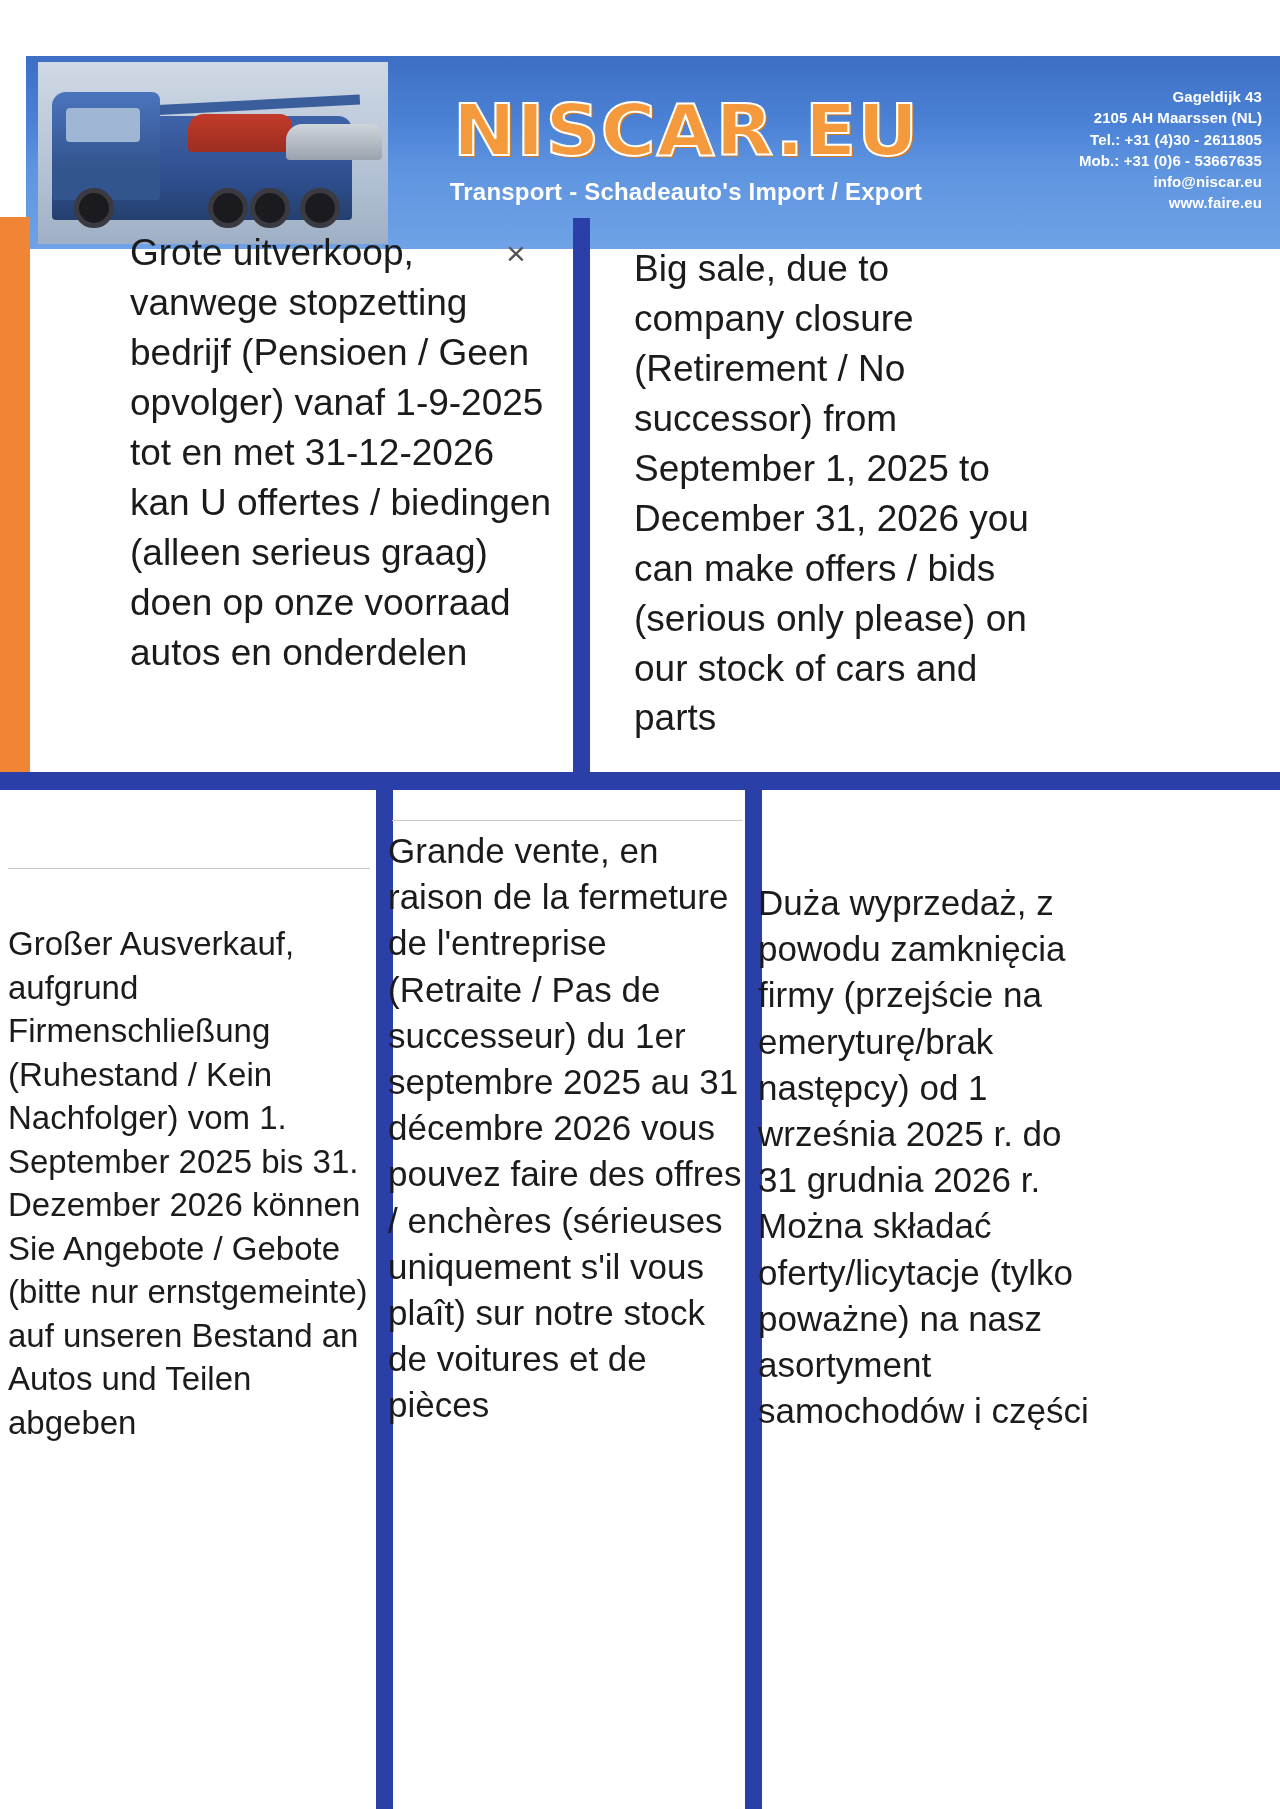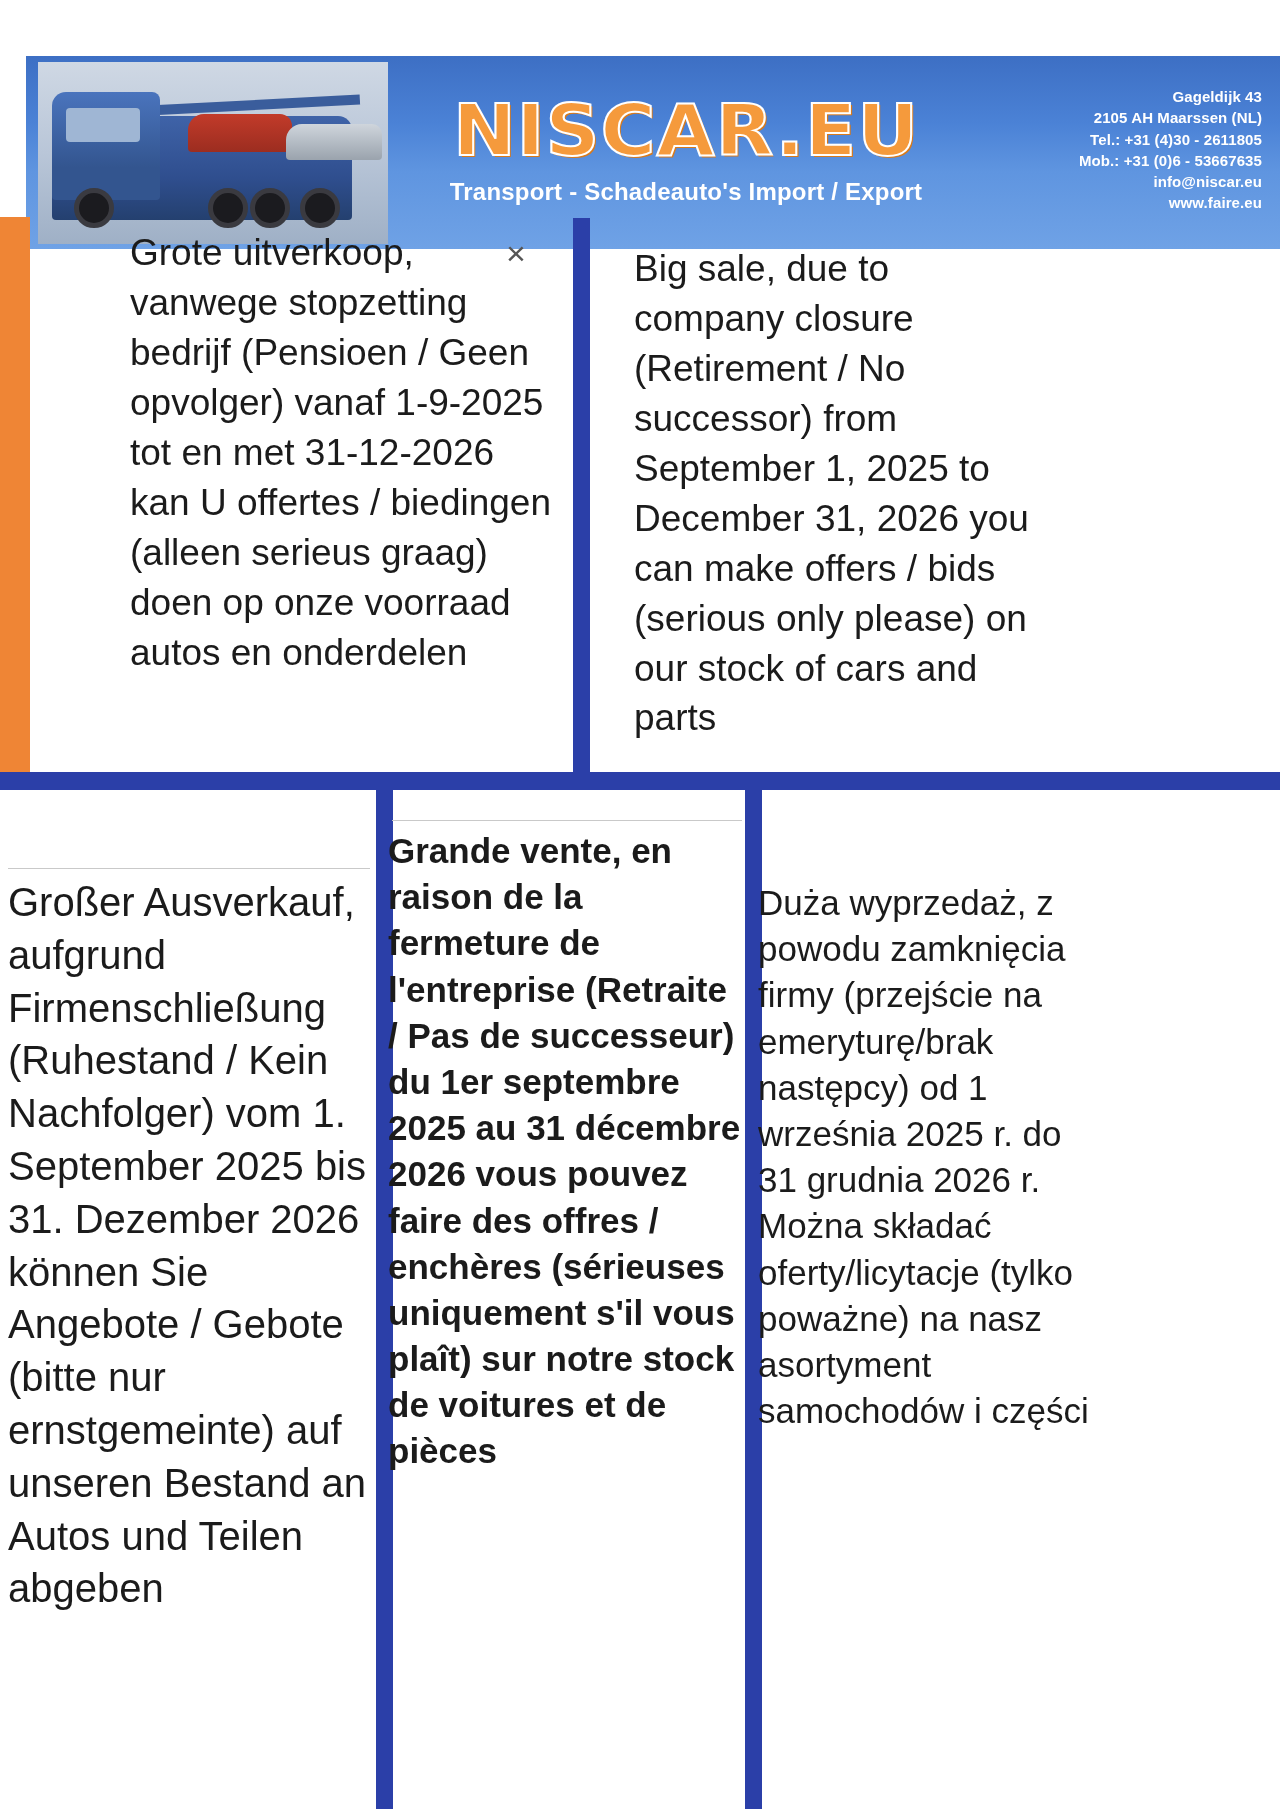--- a/index.html
+++ b/index.html
@@ -217,32 +217,31 @@
   }
   .panel-en {
     left: 634px;
     top: 244px;
     width: 400px;
     font-size: 37px;
     line-height: 1.35;
   }
   .panel-de {
     left: 8px;
-    top: 876px;
+    top: 922px;
     width: 372px;
-    font-size: 40px;
+    font-size: 33px;
     line-height: 1.32;
   }
   .panel-fr {
     left: 388px;
     top: 828px;
     width: 358px;
     font-size: 35px;
     line-height: 1.32;
-    font-weight: bold;
   }
   .panel-pl {
     left: 758px;
     top: 880px;
     width: 348px;
     font-size: 35px;
     line-height: 1.32;
   }
 
   .close-x {

